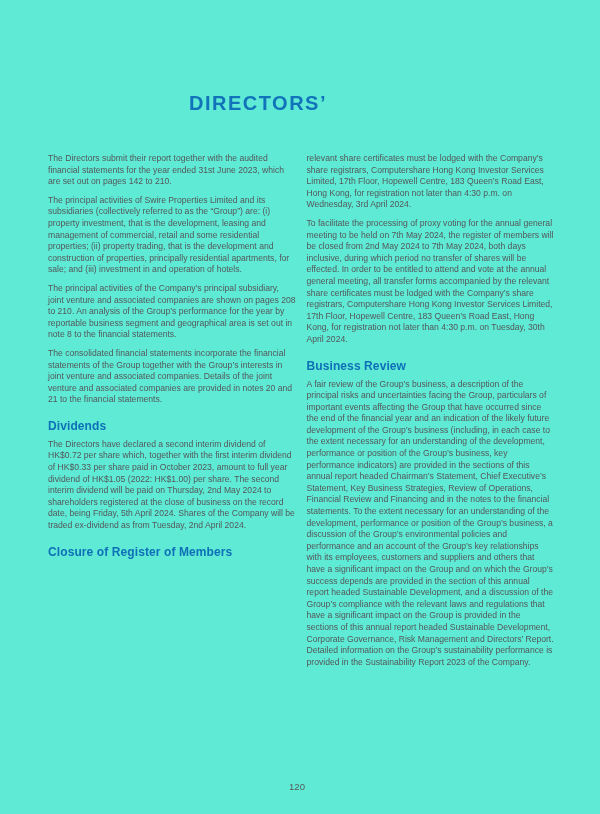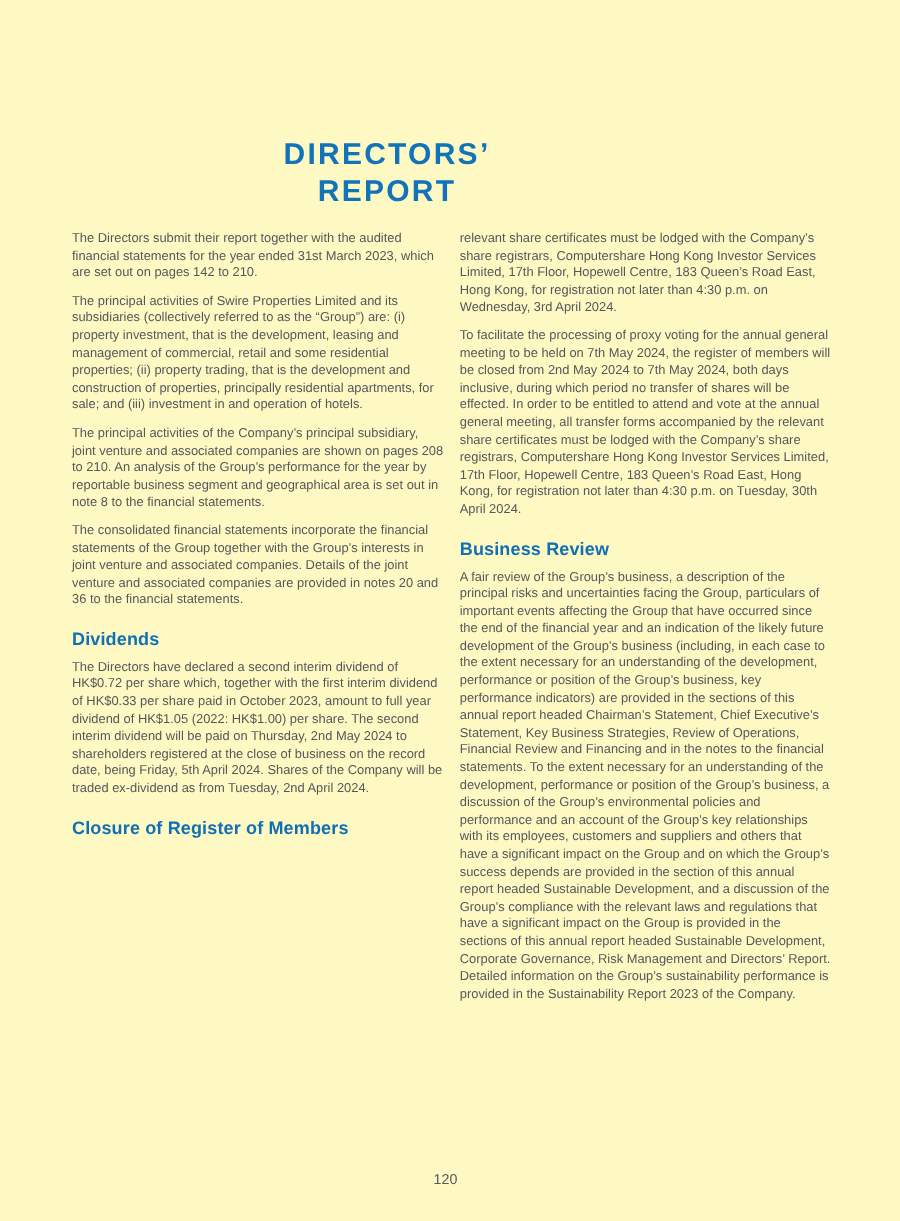--- a/index.html
+++ b/index.html
@@ -4,21 +4,21 @@
 <style>
   html, body {
     margin: 0;
     padding: 0;
     background: #ffffff;
   }
   .page {
     position: relative;
     width: 600px;
     height: 814px;
-    background: #fef9c3;
+    background: #5eead4;
     font-family: "Liberation Sans", sans-serif;
     overflow: hidden;
   }
   .report-title {
     position: absolute;
     top: 78px;
     left: 0;
     width: 516px; 
     text-align: center;
     color: #1173b9;
@@ -66,32 +66,31 @@
     color: #58595b;
   }
 </style>
 </head>
 <body>
 
 <div class="page">
 
   <h1 class="report-title">
     <span>DIRECTORS’</span><br>
-    <span>REPORT</span>
   </h1>
 
   <div class="columns">
 
     <section class="col">
-      <p>The Directors submit their report together with the audited financial statements for the year ended 31st March 2023, which are set out on pages 142 to 210.</p>
+      <p>The Directors submit their report together with the audited financial statements for the year ended 31st June 2023, which are set out on pages 142 to 210.</p>
 
       <p>The principal activities of Swire Properties Limited and its subsidiaries (collectively referred to as the “Group”) are: (i) property investment, that is the development, leasing and management of commercial, retail and some residential properties; (ii) property trading, that is the development and construction of properties, principally residential apartments, for sale; and (iii) investment in and operation of hotels.</p>
       <p>The principal activities of the Company’s principal subsidiary, joint venture and associated companies are shown on pages 208 to 210. An analysis of the Group’s performance for the year by reportable business segment and geographical area is set out in note 8 to the financial statements.</p>
 
-      <p>The consolidated financial statements incorporate the financial statements of the Group together with the Group’s interests in joint venture and associated companies. Details of the joint venture and associated companies are provided in notes 20 and 36 to the financial statements.</p>
+      <p>The consolidated financial statements incorporate the financial statements of the Group together with the Group’s interests in joint venture and associated companies. Details of the joint venture and associated companies are provided in notes 20 and 21 to the financial statements.</p>
 
       <h2>Dividends</h2>
       <p>The Directors have declared a second interim dividend of HK$0.72 per share which, together with the first interim dividend of HK$0.33 per share paid in October 2023, amount to full year dividend of HK$1.05 (2022: HK$1.00) per share. The second interim dividend will be paid on Thursday, 2nd May 2024 to shareholders registered at the close of business on the record date, being Friday, 5th April 2024. Shares of the Company will be traded ex-dividend as from Tuesday, 2nd April 2024.</p>
 
       <h2>Closure of Register of Members</h2>
     </section>
 
     <section class="col">
       <p>relevant share certificates must be lodged with the Company’s share registrars, Computershare Hong Kong Investor Services Limited, 17th Floor, Hopewell Centre, 183 Queen’s Road East, Hong Kong, for registration not later than 4:30 p.m. on Wednesday, 3rd April 2024.</p>
       <p>To facilitate the processing of proxy voting for the annual general meeting to be held on 7th May 2024, the register of members will be closed from 2nd May 2024 to 7th May 2024, both days inclusive, during which period no transfer of shares will be effected. In order to be entitled to attend and vote at the annual general meeting, all transfer forms accompanied by the relevant share certificates must be lodged with the Company’s share registrars, Computershare Hong Kong Investor Services Limited, 17th Floor, Hopewell Centre, 183 Queen’s Road East, Hong Kong, for registration not later than 4:30 p.m. on Tuesday, 30th April 2024.</p>

